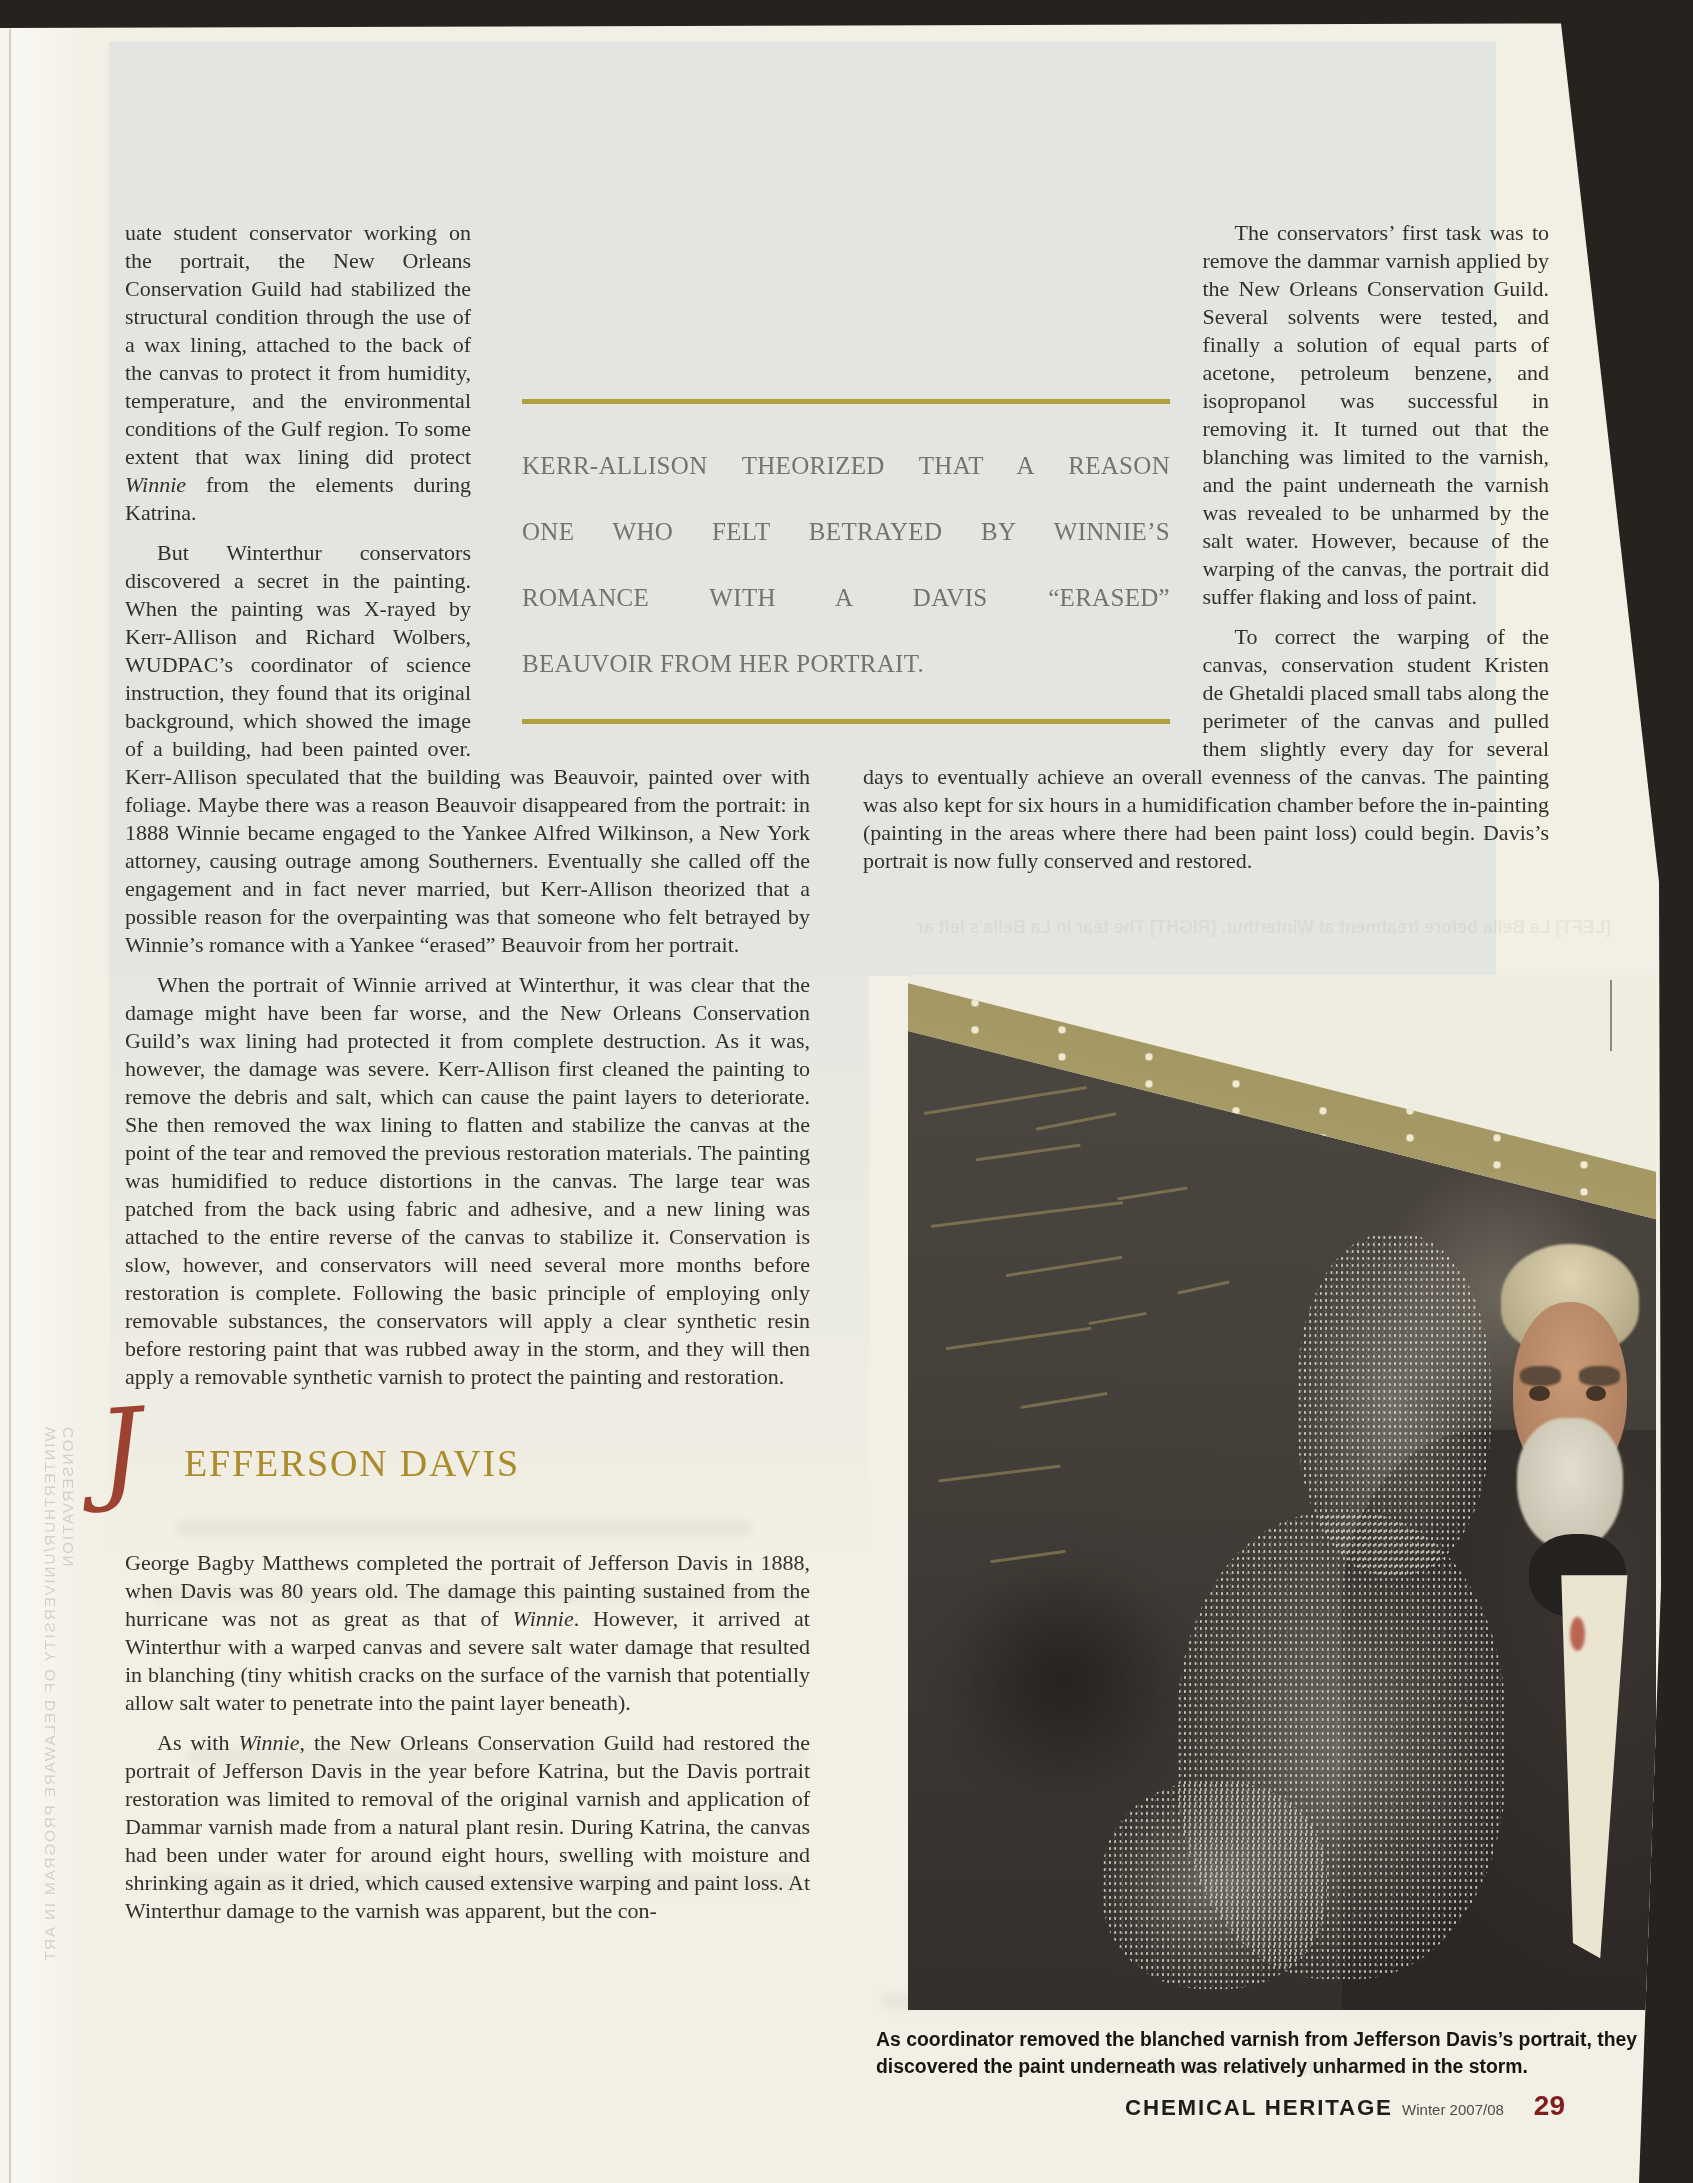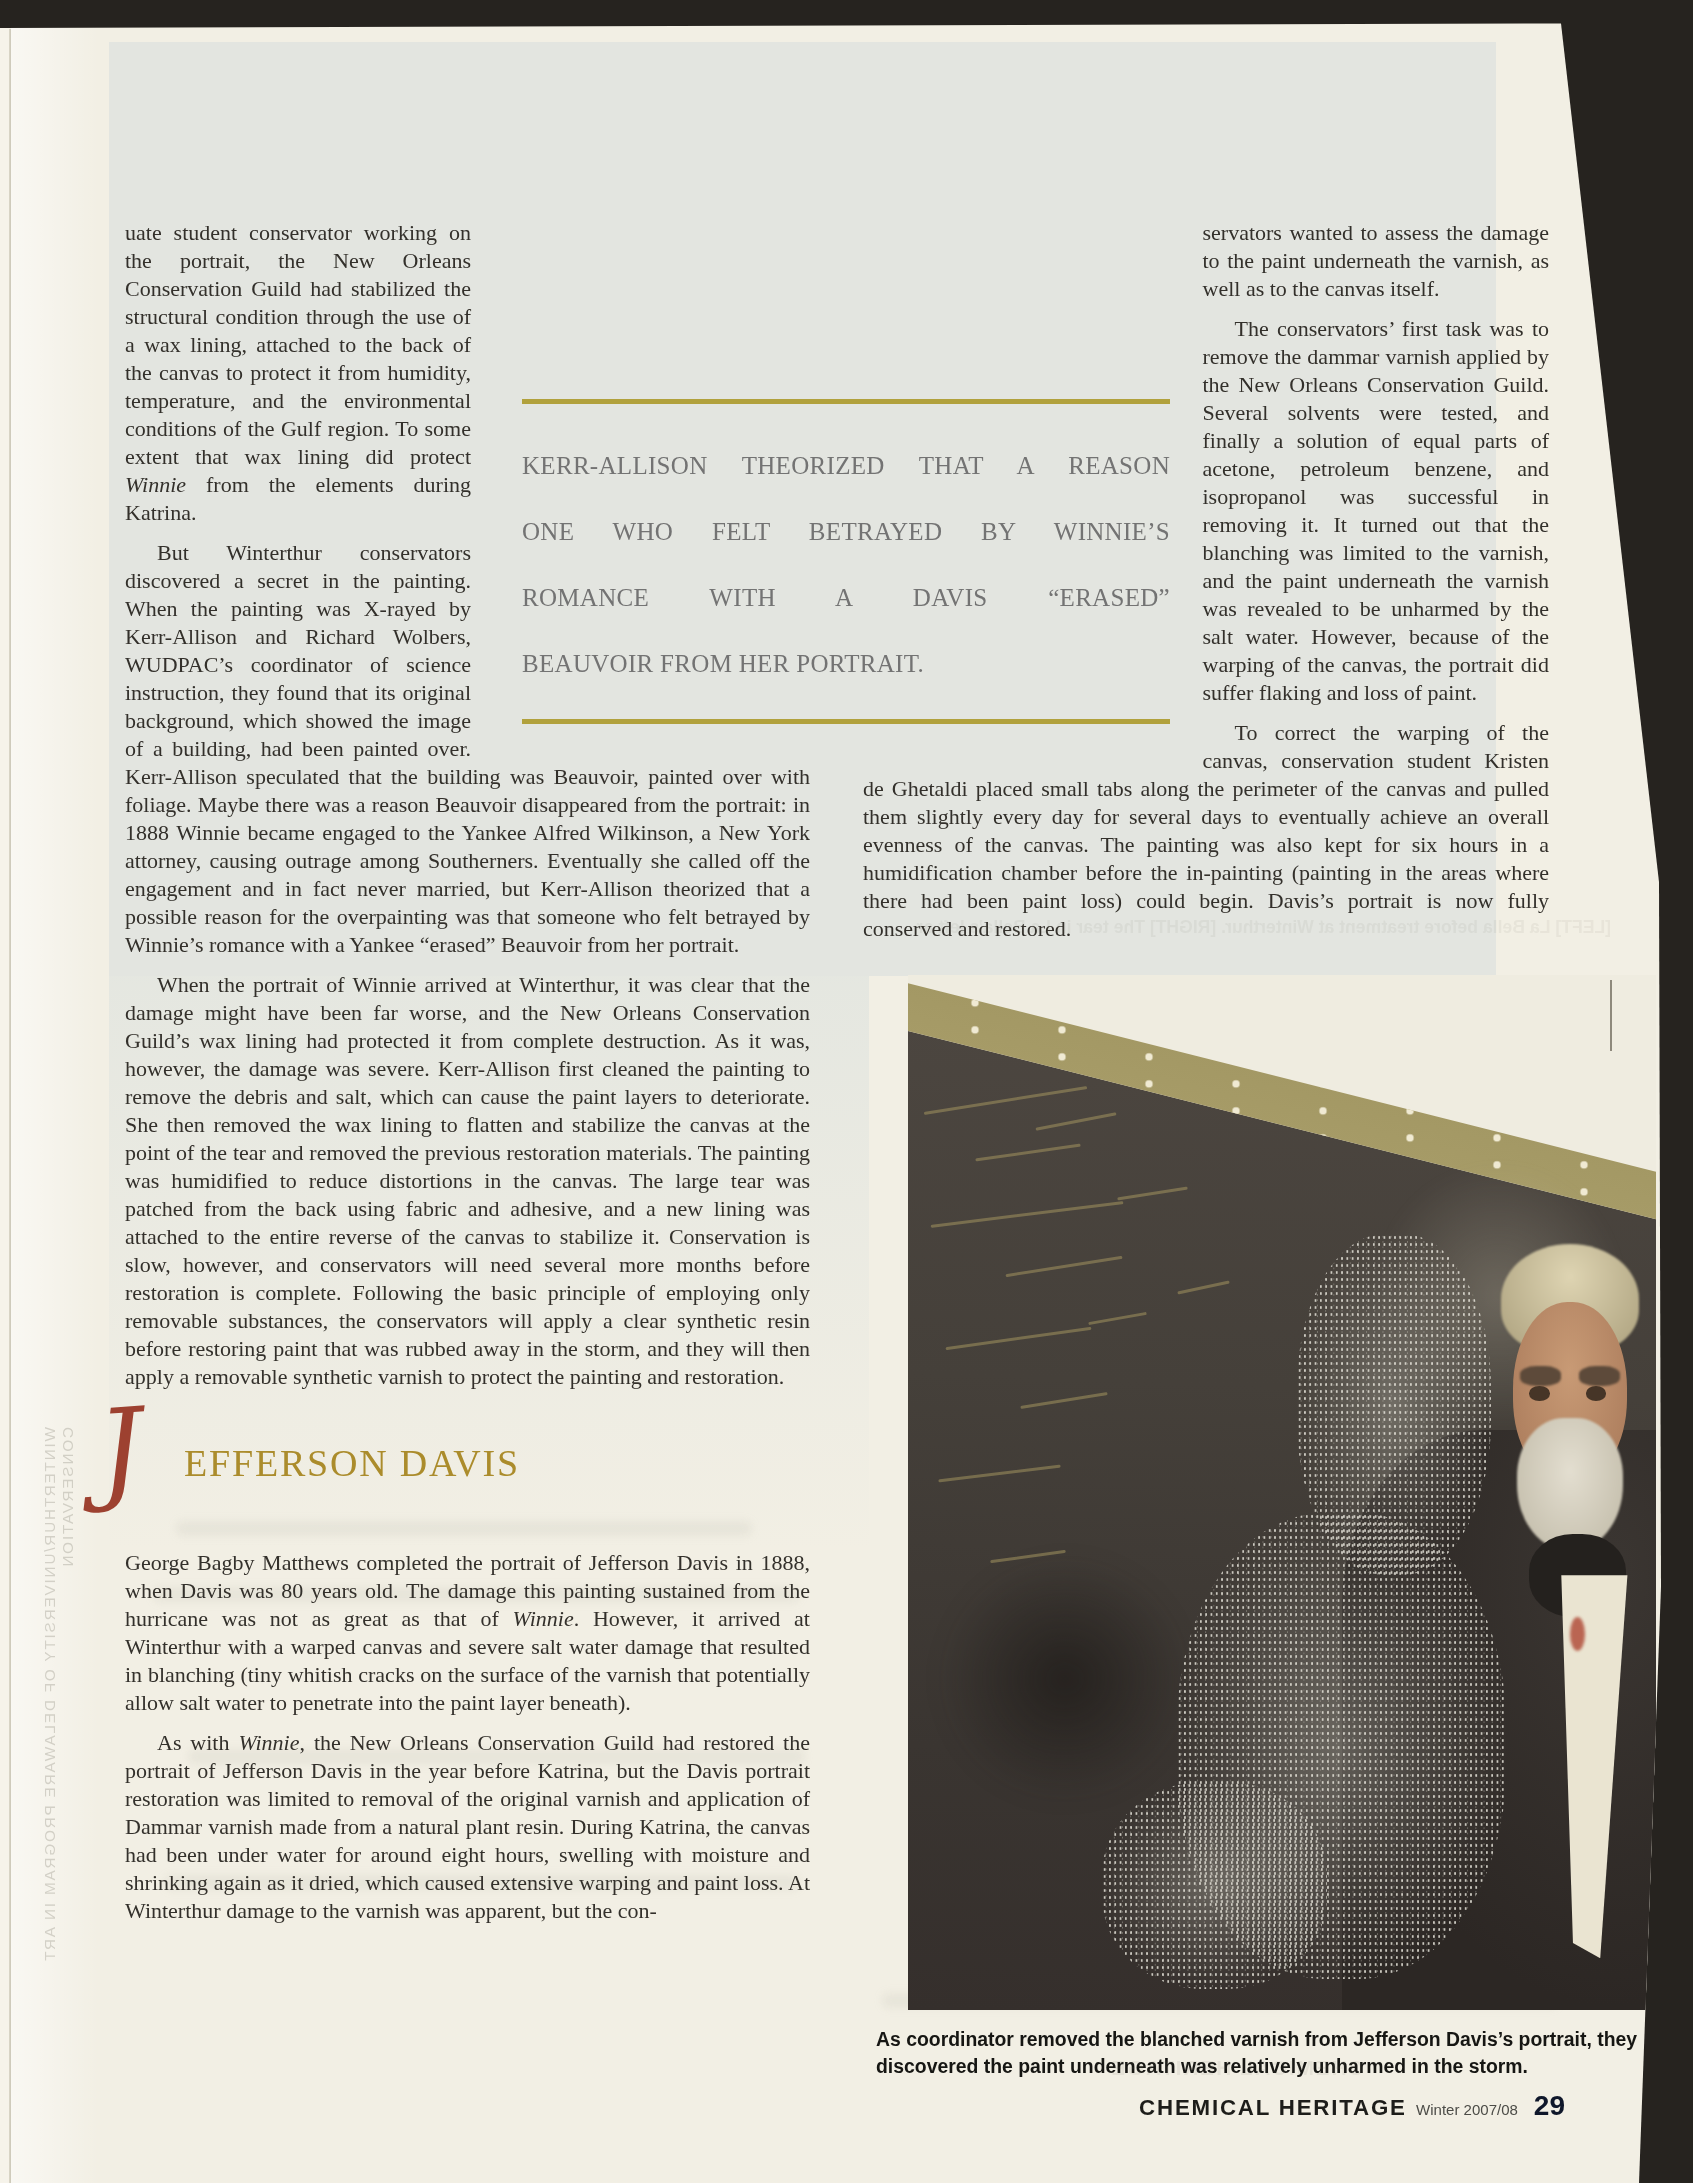--- a/index.html
+++ b/index.html
@@ -103,21 +103,21 @@
   .ph-red{position:absolute;left:88.5%;top:62%;width:15.3px;height:34px;border-radius:50%;
     background:#b2503d;filter:blur(1.8px);opacity:.85;}
   
   .photo-caption{position:absolute;left:876px;top:2026px;width:764px;
     font-family:"Liberation Sans",sans-serif;font-size:19.4px;line-height:26.5px;
     font-weight:700;color:#161613;}
   .footer{position:absolute;right:128px;top:2090px;display:flex;align-items:baseline;
     font-family:"Liberation Sans",sans-serif;}
   .footer .mag{font-weight:700;font-size:22.3px;letter-spacing:1.8px;color:#1d1d1a;}
   .footer .issue{font-size:15px;color:#4c4c47;margin-left:9.4px;}
-  .footer .pageno{font-weight:700;font-size:28px;color:#0f172a;margin-left:16px;}
+  .footer .pageno{font-weight:700;font-size:28px;color:#7f1d1d;margin-left:30px;}
   
   .ghost{position:absolute;color:#6e6c5f;pointer-events:none;}
   .ghost-caption{left:851px;top:917px;width:760px;opacity:.08;
     font-family:"Liberation Sans",sans-serif;font-weight:700;font-size:17.6px;
     transform:scaleX(-1);filter:blur(0.6px);}
   .ghost-footer{right:329px;top:2056px;opacity:.09;
     font-family:"Liberation Sans",sans-serif;font-weight:700;font-size:21px;letter-spacing:1.8px;
     transform:scaleX(-1);filter:blur(0.6px);}
   .vertical-credit{left:41px;top:1427px;height:629px;opacity:.32;
     font-family:"Liberation Sans",sans-serif;font-size:15.3px;letter-spacing:1.8px;
@@ -149,21 +149,20 @@
       <div class="section-heading">
       <span class="dropcap-j">J</span>
       <span class="heading-text">EFFERSON DAVIS</span>
     </div>
   <p class="body-para"><span>George Bagby Matthews completed the portrait of Jefferson Davis in 1888, when Davis was 80 years old. The damage this painting sustained from the hurricane was not as great as that of </span><i>Winnie</i><span>. However, it arrived at Winterthur with a warped canvas and severe salt water damage that resulted in blanching (tiny whitish cracks on the surface of the varnish that potentially allow salt water to penetrate into the paint layer beneath).</span></p>
       <p class="body-para ind"><span>As with </span><i>Winnie</i><span>, the New Orleans Conservation Guild had restored the portrait of Jefferson Davis in the year before Katrina, but the Davis portrait restoration was limited to removal of the original varnish and application of Dammar varnish made from a natural plant resin. During Katrina, the canvas had been under water for around eight hours, swelling with moisture and shrinking again as it dried, which caused extensive warping and paint loss. At Winterthur damage to the varnish was apparent, but the con-</span></p>
     </div>
 
   <div class="col" id="col-right">
     <div class="spacer-right"></div>
-  <p class="body-para"><span>servators wanted to assess the damage to the paint underneath the varnish, as well as to the canvas itself.</span></p>
       <p class="body-para ind"><span>The conservators’ first task was to remove the dammar varnish applied by the New Orleans Conservation Guild. Several solvents were tested, and finally a solution of equal parts of acetone, petroleum benzene, and isopropanol was successful in removing it. It turned out that the blanching was limited to the varnish, and the paint underneath the varnish was revealed to be unharmed by the salt water. However, because of the warping of the canvas, the portrait did suffer flaking and loss of paint.</span></p>
       <p class="body-para ind"><span>To correct the warping of the canvas, conservation student Kristen de Ghetaldi placed small tabs along the perimeter of the canvas and pulled them slightly every day for several days to eventually achieve an overall evenness of the canvas. The painting was also kept for six hours in a humidification chamber before the in-painting (painting in the areas where there had been paint loss) could begin.  Davis’s portrait is now fully conserved and restored.</span></p>
     </div>
 
   <div class="pull-quote">
     <div class="pq-line">KERR-ALLISON THEORIZED THAT A REASON</div>
     <div class="pq-line">ONE WHO FELT BETRAYED BY WINNIE’S</div>
     <div class="pq-line">ROMANCE WITH A DAVIS “ERASED”</div>
     <div class="pq-line pq-last">BEAUVOIR FROM HER PORTRAIT.</div>
   </div>

